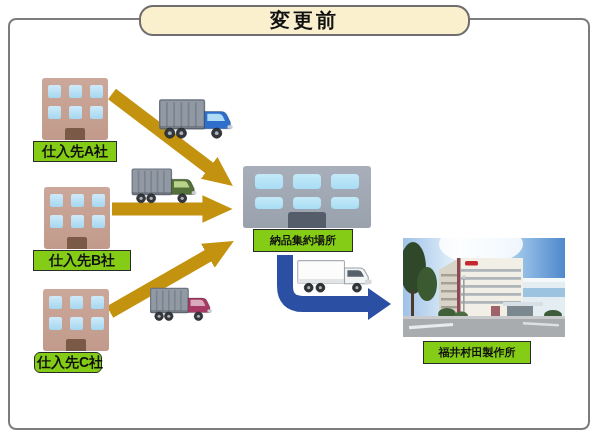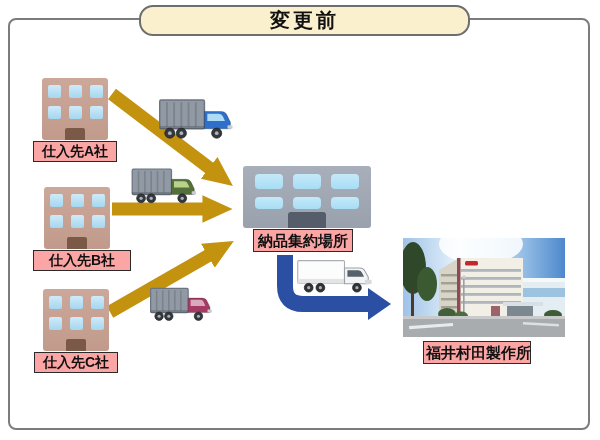--- a/index.html
+++ b/index.html
@@ -26,23 +26,23 @@
 
   .hub{width:128px;height:62px;
        background:linear-gradient(180deg,var(--hub-wall-light,#A8AFBA),var(--hub-wall,#99A1AD));}
   .h-wins{display:grid;grid-template-columns:repeat(3,28px);gap:8px 10px;justify-content:center;padding-top:8px;}
   .h-win{height:15px;border-radius:4px;
          background:linear-gradient(180deg,#C4E9F8,var(--hub-window,#A8DDF5));}
   .h-win.short{height:12px;}
   .h-door{position:absolute;left:50%;transform:translateX(-50%);bottom:0;width:38px;height:16px;
           border-radius:3px 3px 0 0;background:var(--hub-door,#565D6A);}
 
-  .tag{position:absolute;z-index:4;box-sizing:border-box;background:#fca5a5;border:1.5px solid #2A2A2A;
+  .tag{position:absolute;z-index:4;box-sizing:border-box;background:#84cc16;border:1.5px solid #2A2A2A;
        text-align:center;font-size:14px;font-weight:600;line-height:17px;padding:1px 2px;white-space:nowrap;}
-  .tag.big{font-size:15px;line-height:19px;}
+  .tag.big{font-size:11px;line-height:19px;}
 
   .truck{position:absolute;z-index:3;}
   .photo{position:absolute;left:403px;top:238px;z-index:2;}
 </style>
 </head>
 <body>
 
 <div class="canvas">
 
   <div class="frame"></div>
@@ -94,21 +94,21 @@
     <div class="s-wins">
       <i class="s-win"></i>
         <i class="s-win"></i>
         <i class="s-win"></i>
       <i class="s-win"></i>
         <i class="s-win"></i>
         <i class="s-win"></i>
     </div>
     <div class="s-door"></div>
   </div>
-  <div class="tag" style="left:34px;top:352px;width:84px;">仕入先C社</div>
+  <div class="tag" style="left:34px;top:352px;width:68px;border-radius:6px;">仕入先C社</div>
 
   <div class="building hub" style="left:243px;top:166px;">
     <div class="h-wins">
       <i class="h-win"></i>
         <i class="h-win"></i>
         <i class="h-win"></i>
       <i class="h-win short"></i>
         <i class="h-win short"></i>
         <i class="h-win short"></i>
     </div>

